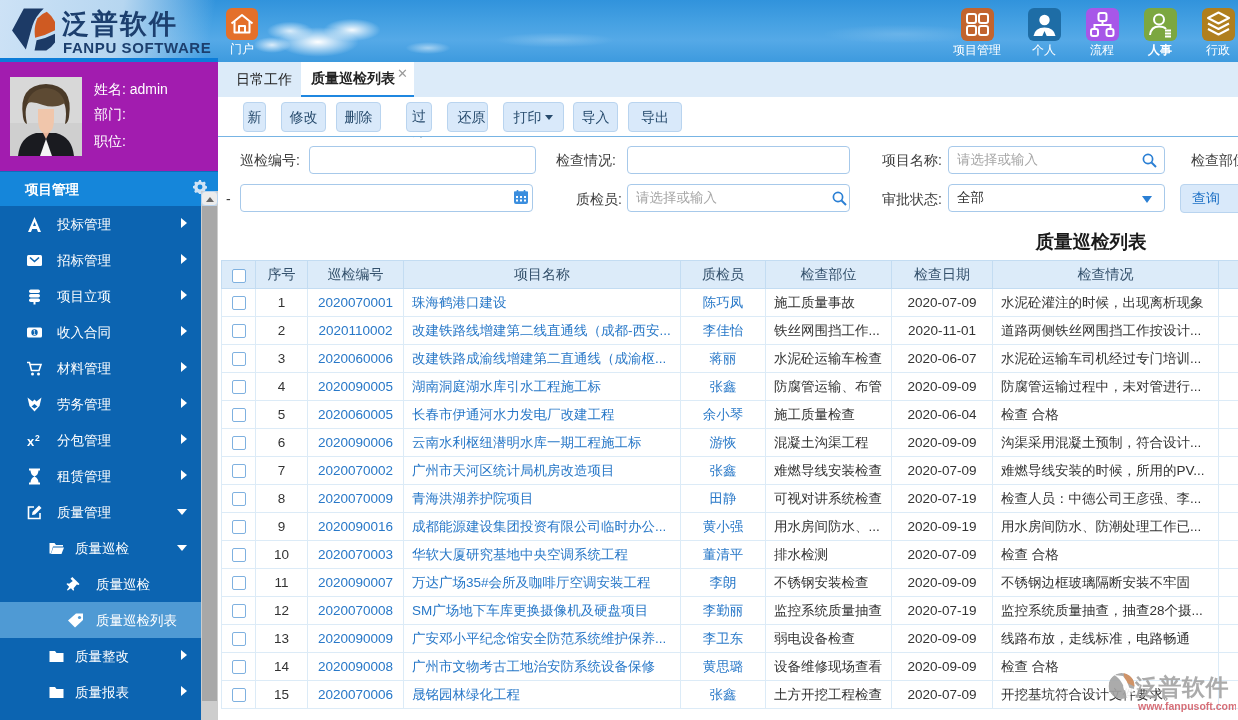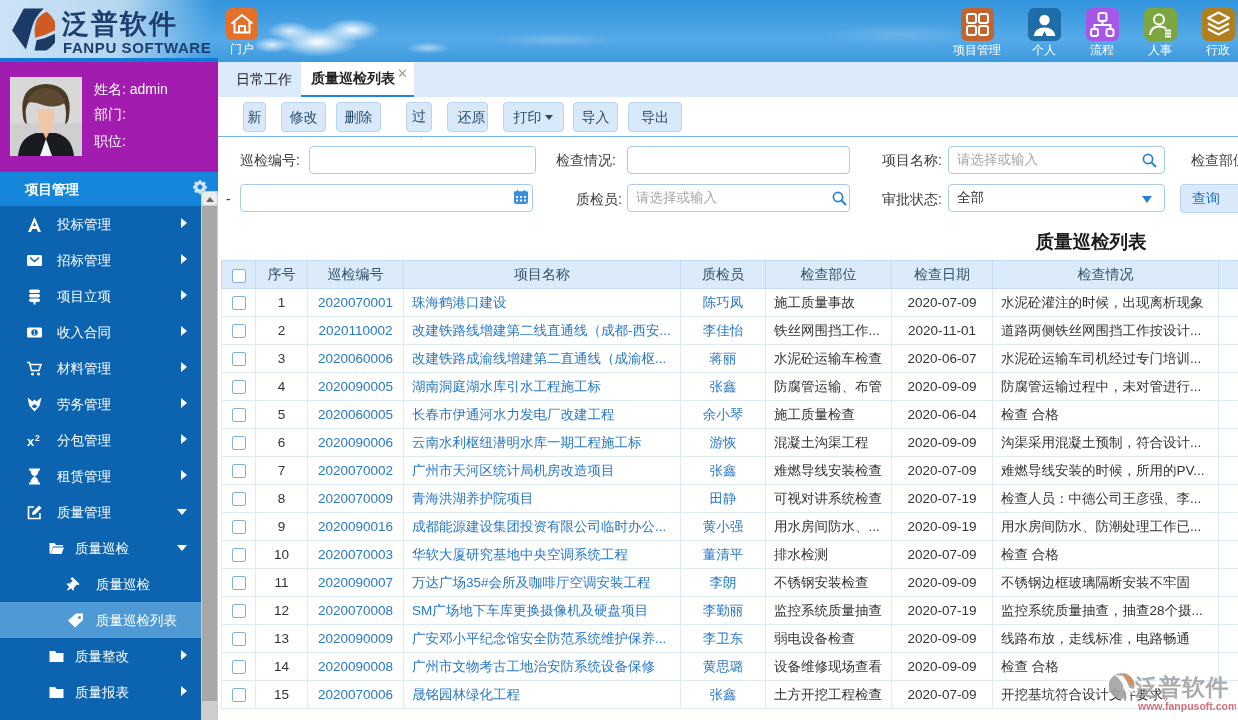--- a/index.html
+++ b/index.html
@@ -127,21 +127,21 @@
             <g fill="none" stroke="#fff" stroke-width="2">
               <rect x="12.5" y="5" width="8" height="8" rx="2"></rect>
               <rect x="5" y="21" width="7" height="7" rx="2"></rect>
               <rect x="20.5" y="21" width="7" height="7" rx="2"></rect>
               <path d="M16.5 13v4M8.5 21v-4h16v4M16.5 17v0"></path>
             </g>
           </svg>
         </div>
         <div class="lb">流程</div>
       </div>
-      <div class="hico" style="left:1128px;top:8px;width:64px;">
+      <div class="hico" style="left:1128px;top:8px;width:64px;font-weight:bold;">
         <div class="bx" style="width:33px;height:33px;">
           <svg width="33" height="33">
             <rect width="33" height="33" rx="6" fill="#7ca740"></rect>
             <g fill="none" stroke="#fff" stroke-width="2">
               <circle cx="15" cy="11.5" r="5"></circle>
               <path d="M6 27 Q7 18.5 15 18.5 Q20 18.5 22 21"></path>
             </g>
             <g stroke="#fff" stroke-width="2">
               <path d="M21 22.5h6M21 25.5h6M21 28.5h6"></path>
             </g>

